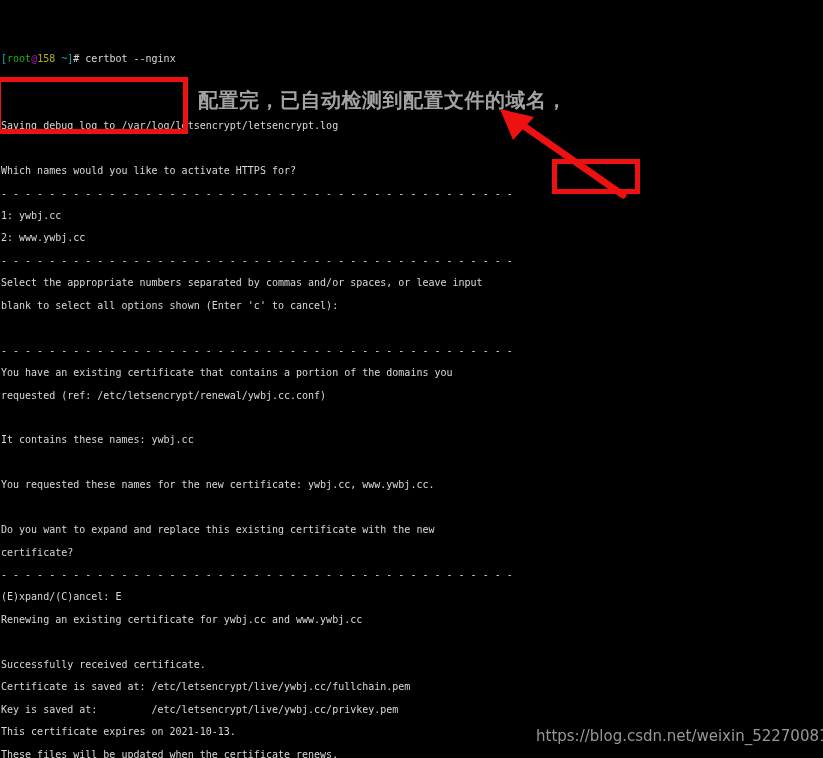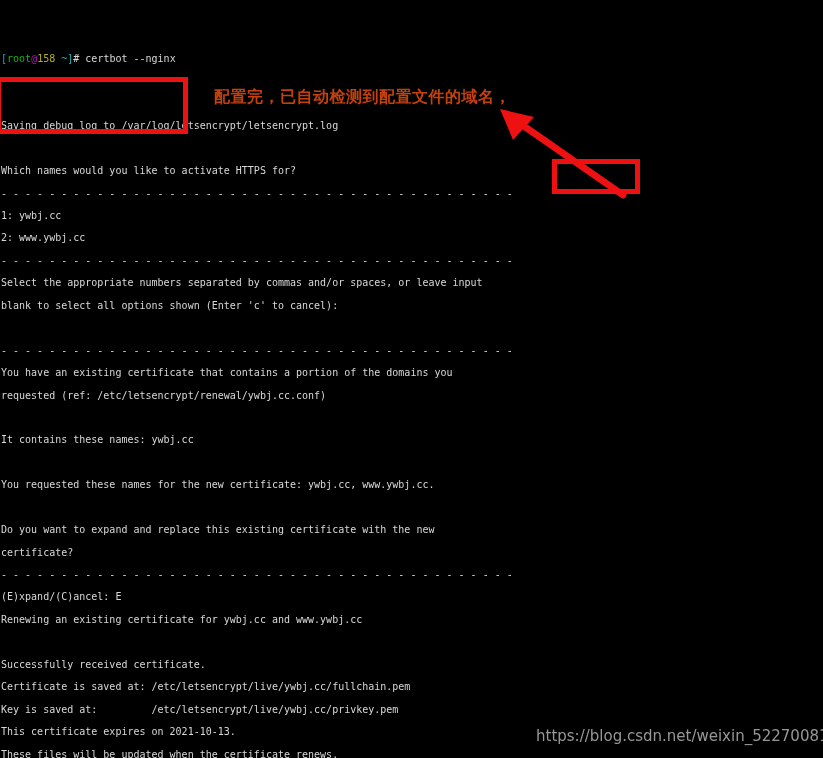--- a/index.html
+++ b/index.html
@@ -63,27 +63,26 @@
     height: 57px;
   }
   #redbox-input {
     left: 552px;
     top: 159px;
     width: 88px;
     height: 35px;
   }
   .cn-note {
     position: absolute;
-    color: #c2410c;
+    color: #a3a3a3;
     font-family: "DejaVu Sans", "Liberation Sans", sans-serif;
     font-weight: bold;
-    font-size: 16px;
+    font-size: 20px;
     white-space: pre;
     letter-spacing: 0.5px;
-    margin-left: 16px;
   }
   #cn-note-1 { left: 198px; top: 87px; }
   #cn-note-2 { left: 198px; top: 112px; }
 
   #arrow { position: absolute; left: 480px; top: 95px; }
 
   #watermark {
     position: absolute;
     left: 536px;
     top: 727px;

